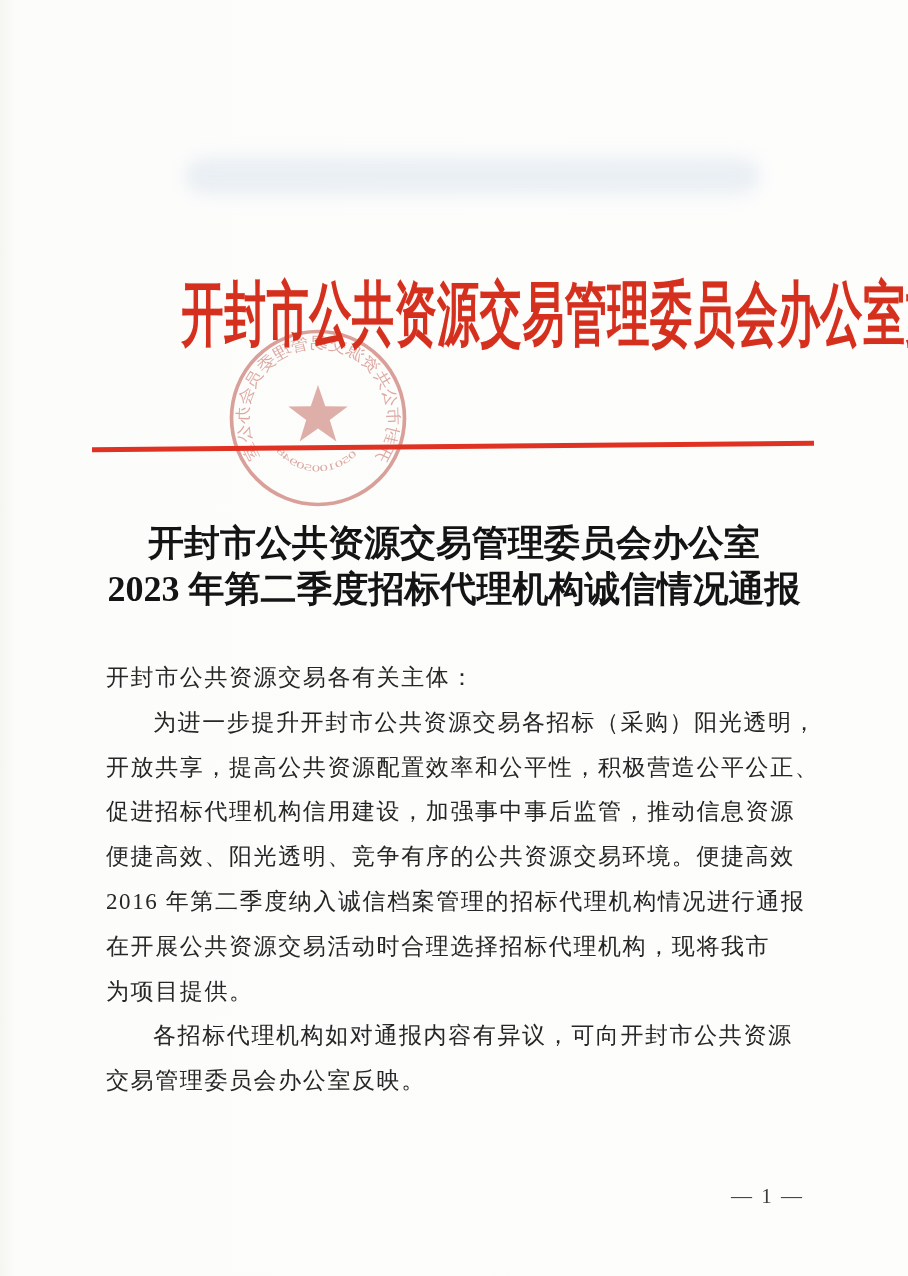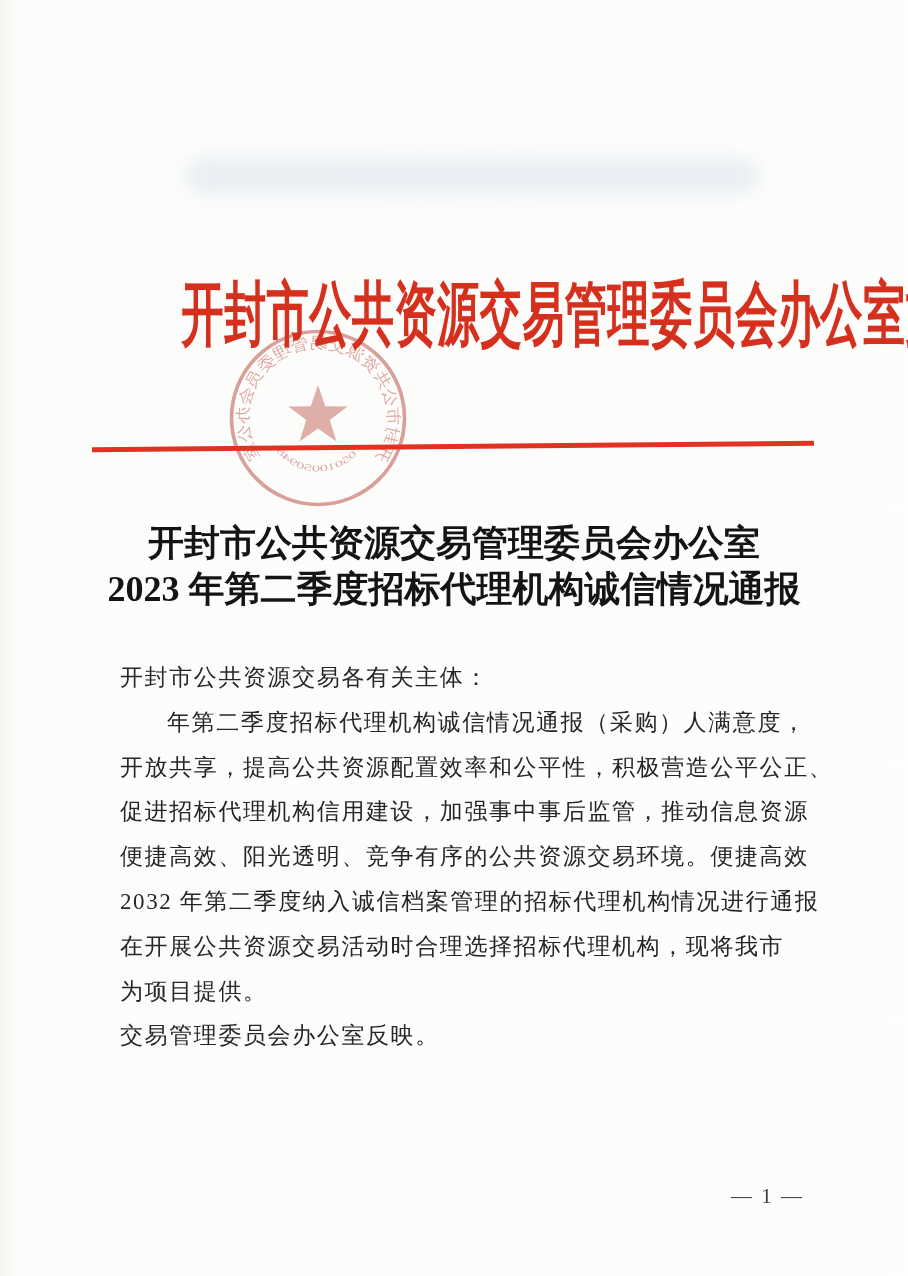--- a/index.html
+++ b/index.html
@@ -35,21 +35,21 @@
   .red-line{
     position:absolute;left:92px;top:444px;width:722px;height:5px;
     background:#e03222;transform:rotate(-0.5deg);z-index:3;
   }
   .doc-title{
     position:absolute;left:0;right:0;top:520px;
     text-align:center;color:#141414;font-weight:bold;
     font-size:36px;line-height:46px;z-index:2;
   }
   .doc-body{
-    position:absolute;left:120px;top:656px;width:724px;
+    position:absolute;left:106px;top:656px;width:724px;
     font-size:23px;letter-spacing:1.6px;color:#262626;z-index:2;
   }
   .bline{height:44.8px;line-height:44.8px;white-space:nowrap;}
   .bline.indent{padding-left:47px;}
   .page-number{
     position:absolute;top:1184px;right:104px;
     font-size:21px;color:#3c3c3c;letter-spacing:2px;z-index:2;
   }
   .seal svg text{font-family:"Liberation Serif","DejaVu Serif",serif;}
 </style>
@@ -84,25 +84,26 @@
 
   <div class="red-line"></div>
 
   <div class="doc-title">
     <div>开封市公共资源交易管理委员会办公室</div>
     <div>2023 年第二季度招标代理机构诚信情况通报</div>
   </div>
 
   <div class="doc-body">
     <div class="bline">开封市公共资源交易各有关主体：</div>
-    <div class="bline indent">年第二季度招标代理机构诚信情况通报（采购）人满意度，</div>
+    <div class="bline indent">为进一步提升开封市公共资源交易各招标（采购）阳光透明，</div>
     <div class="bline">开放共享，提高公共资源配置效率和公平性，积极营造公平公正、</div>
     <div class="bline">促进招标代理机构信用建设，加强事中事后监管，推动信息资源</div>
     <div class="bline">便捷高效、阳光透明、竞争有序的公共资源交易环境。便捷高效</div>
-    <div class="bline">2032 年第二季度纳入诚信档案管理的招标代理机构情况进行通报</div>
+    <div class="bline">2016 年第二季度纳入诚信档案管理的招标代理机构情况进行通报</div>
     <div class="bline">在开展公共资源交易活动时合理选择招标代理机构，现将我市</div>
     <div class="bline">为项目提供。</div>
+    <div class="bline indent">各招标代理机构如对通报内容有异议，可向开封市公共资源</div>
     <div class="bline">交易管理委员会办公室反映。</div>
   </div>
 
   <div class="page-number">— 1 —</div>
 
 </div>
 
 </body></html>

